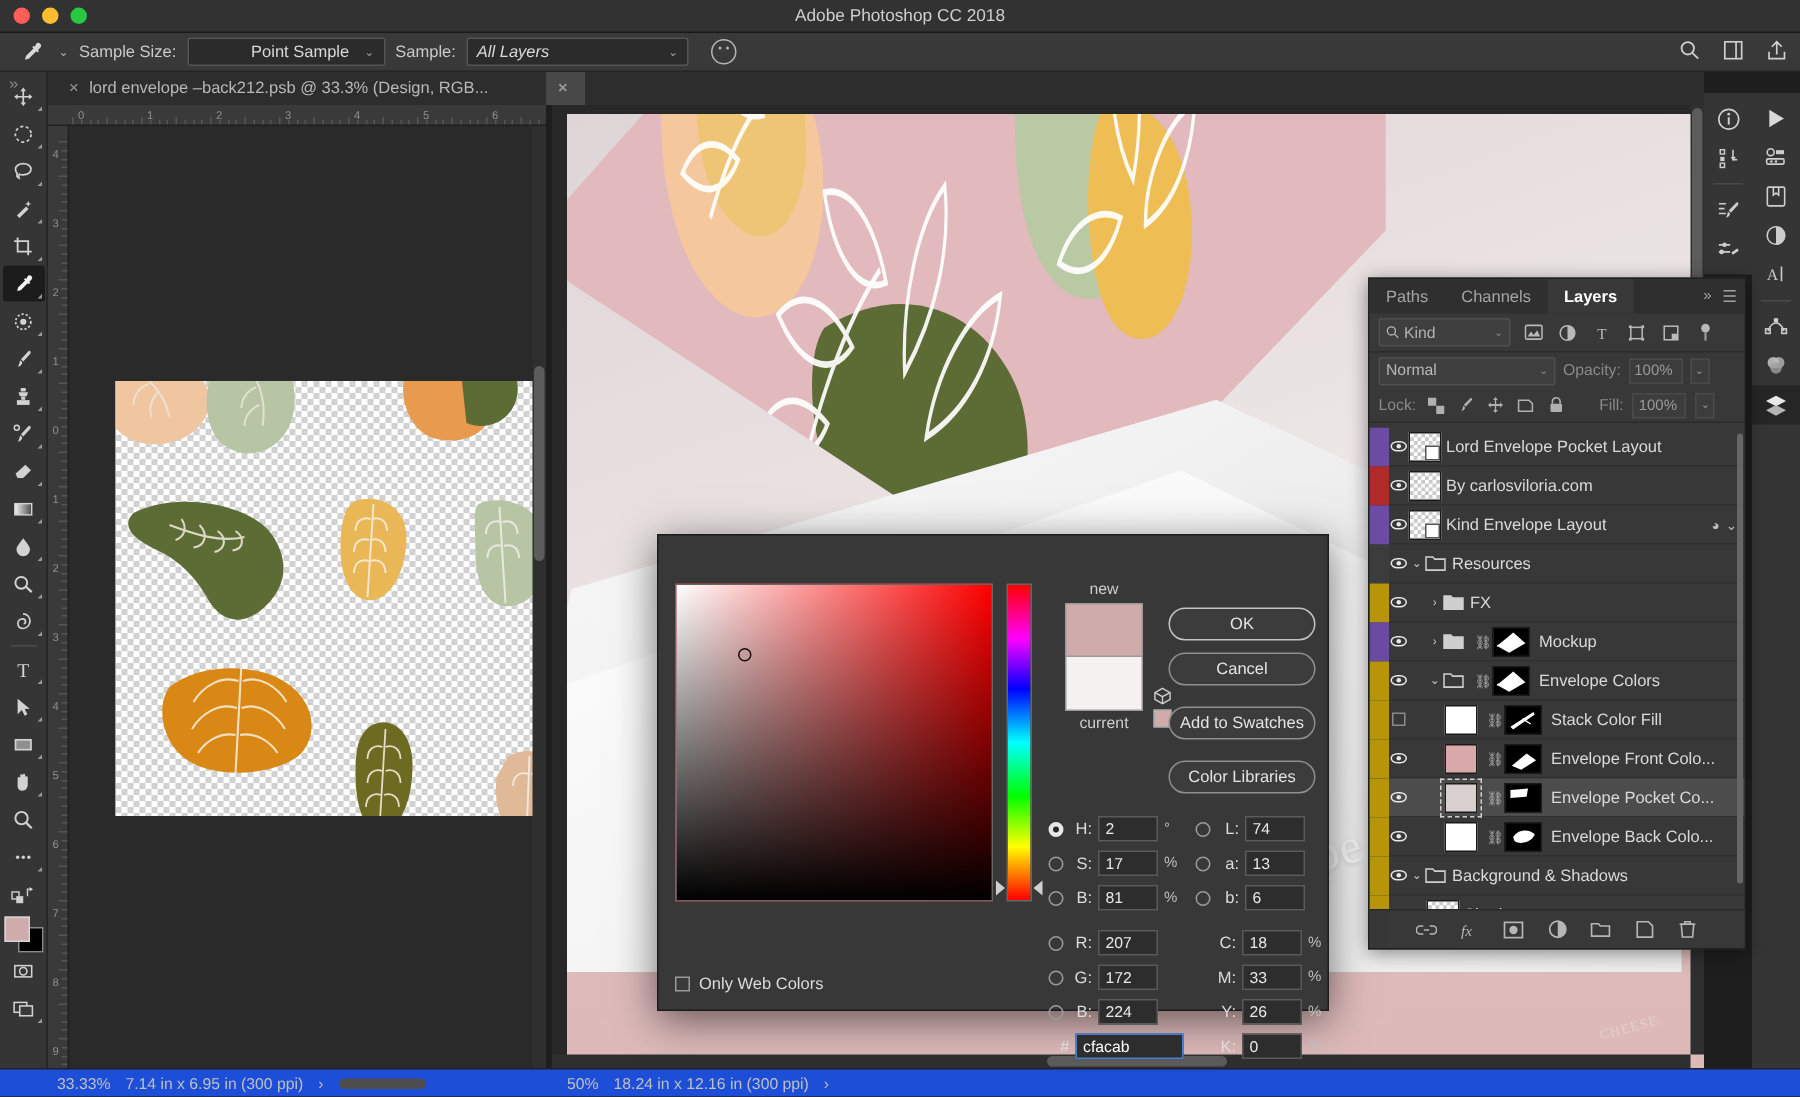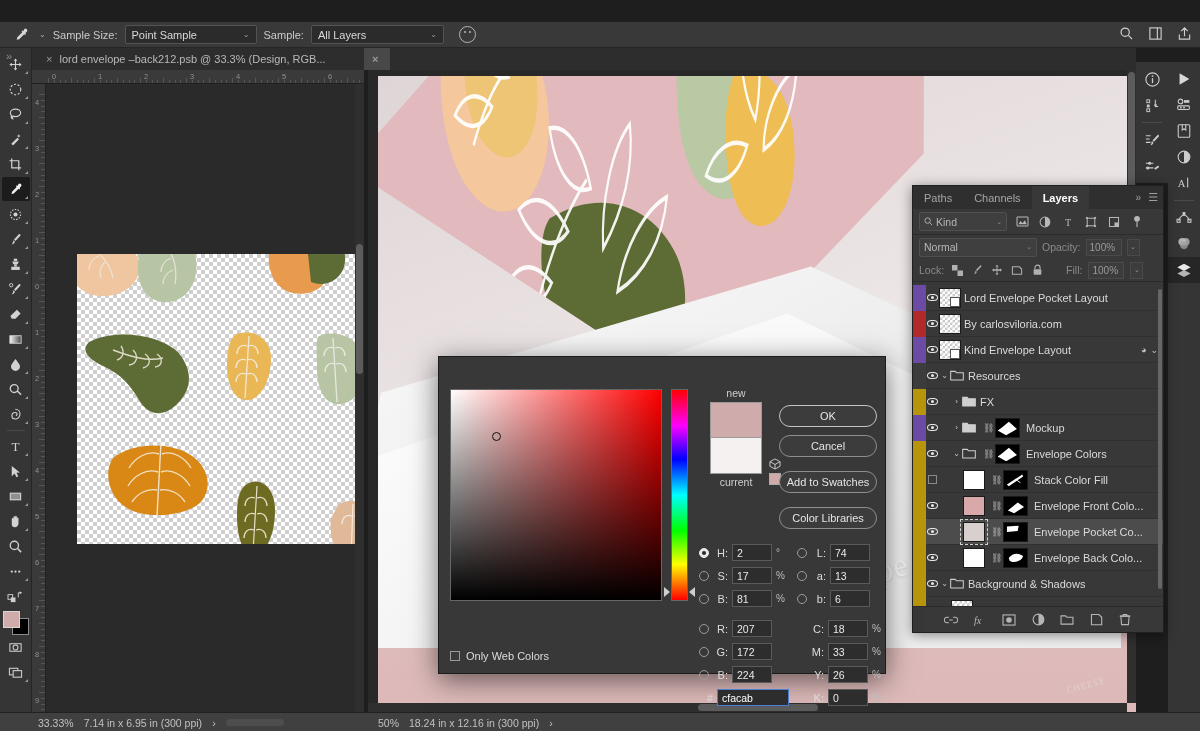--- a/index.html
+++ b/index.html
@@ -33,22 +33,22 @@
   }
   .opt-tool-icon { width: 22px; height: 20px; display: flex; align-items: center; justify-content: center; }
   .chev { font-size: 8px; color: #b0b0b0; }
   .opt-label { font-size: 11px; color: #cacaca; }
   .opt-select {
     height: 19px; background: #2b2b2b; border: 1px solid #545454; border-radius: 2px;
     color: #d8d8d8; font-size: 11px; display: flex; align-items: center;
     padding: 0 6px; position: relative; justify-content: space-between;
   }
   .opt-select .cv { font-size: 8px; color: #9a9a9a; margin-left: 10px; }
-  #sel-sample-size { width: 132px; }
-  #sel-sample { width: 133px; }
+  #sel-sample-size { width: 132px; justify-content: flex-end; }
+  #sel-sample { width: 148px; font-style: italic; }
   .cc-circle {
     width: 17px; height: 17px; border-radius: 50%; border: 1.4px solid #b5b5b5;
     margin-left: 8px; position: relative;
   }
   .cc-circle::before { content:""; position:absolute; width:2px;height:2px;background:#b5b5b5;border-radius:50%;top:4px;left:4px;}
   .cc-circle::after { content:""; position:absolute; width:2px;height:2px;background:#b5b5b5;border-radius:50%;top:4px;right:4px;}
   .opt-right { position: absolute; right: 8px; display: flex; gap: 14px; align-items: center; }
 
   
   .toolbar {
@@ -228,30 +228,38 @@
   .fld-row { position:absolute; display:flex; align-items:center; gap:4px; font-size:11px; color:#dcdcdc; height:17px;}
   .fld-lbl { width:15px; text-align:right; }
   .fld-in { width:40px; height:17px; background:#2d2d2d; border:1px solid #5a5a5a; color:#e8e8e8;
     font-size:10.5px; display:flex; align-items:center; padding-left:4px; }
   .fld-unit { font-size:10px; color:#bdbdbd; width:10px; }
   .hex-in { width:72px; height:17px; background:#2d2d2d; border:1.3px solid #4a7fd4; color:#ffffff;
     font-size:10.5px; display:flex; align-items:center; padding-left:4px; }
   .chkbox { width:10px; height:10px; border:1px solid #9c9c9c; background:#3a3a3a; flex:none; }
 
   
-  .statusbar { position:absolute; left:0; right:0; bottom:0; height:19px; background:#404040;
+  .statusbar { position:absolute; left:0; right:0; bottom:0; height:19px; background:#1d4ed8;
     border-top:1px solid #212121; }
   .st-seg { position:absolute; height:19px; display:flex; align-items:center; gap:10px; font-size:10.5px; color:#c0c0c0;}
   .st-bar-thumb { width:58px; height:7px; background:#4d4d4d; border-radius:4px; }
 </style>
 </head>
 <body>
 
 <div class="app">
 
+  <div class="titlebar">
+    <div class="traffic">
+      <span class="dot r"></span>
+      <span class="dot y"></span>
+      <span class="dot g"></span>
+    </div>
+    <div class="app-title">Adobe Photoshop CC 2018</div>
+  </div>
 
   <div class="optionsbar">
     <span class="opt-tool-icon">
       <svg width="16" height="16" viewBox="0 0 16 16">
           <path d="M11.2 2.2a1.8 1.8 0 0 1 2.6 2.6l-1.5 1.5.7.7-1 1-.8-.8-5 5-2.5.6.6-2.5 5-5-.8-.8 1-1 .7.7z" fill="#d8d8d8"></path>
         </svg>
     </span>
     <span class="chev">⌄</span>
     <span class="opt-label">Sample Size:</span>
     <div class="opt-select" id="sel-sample-size">

